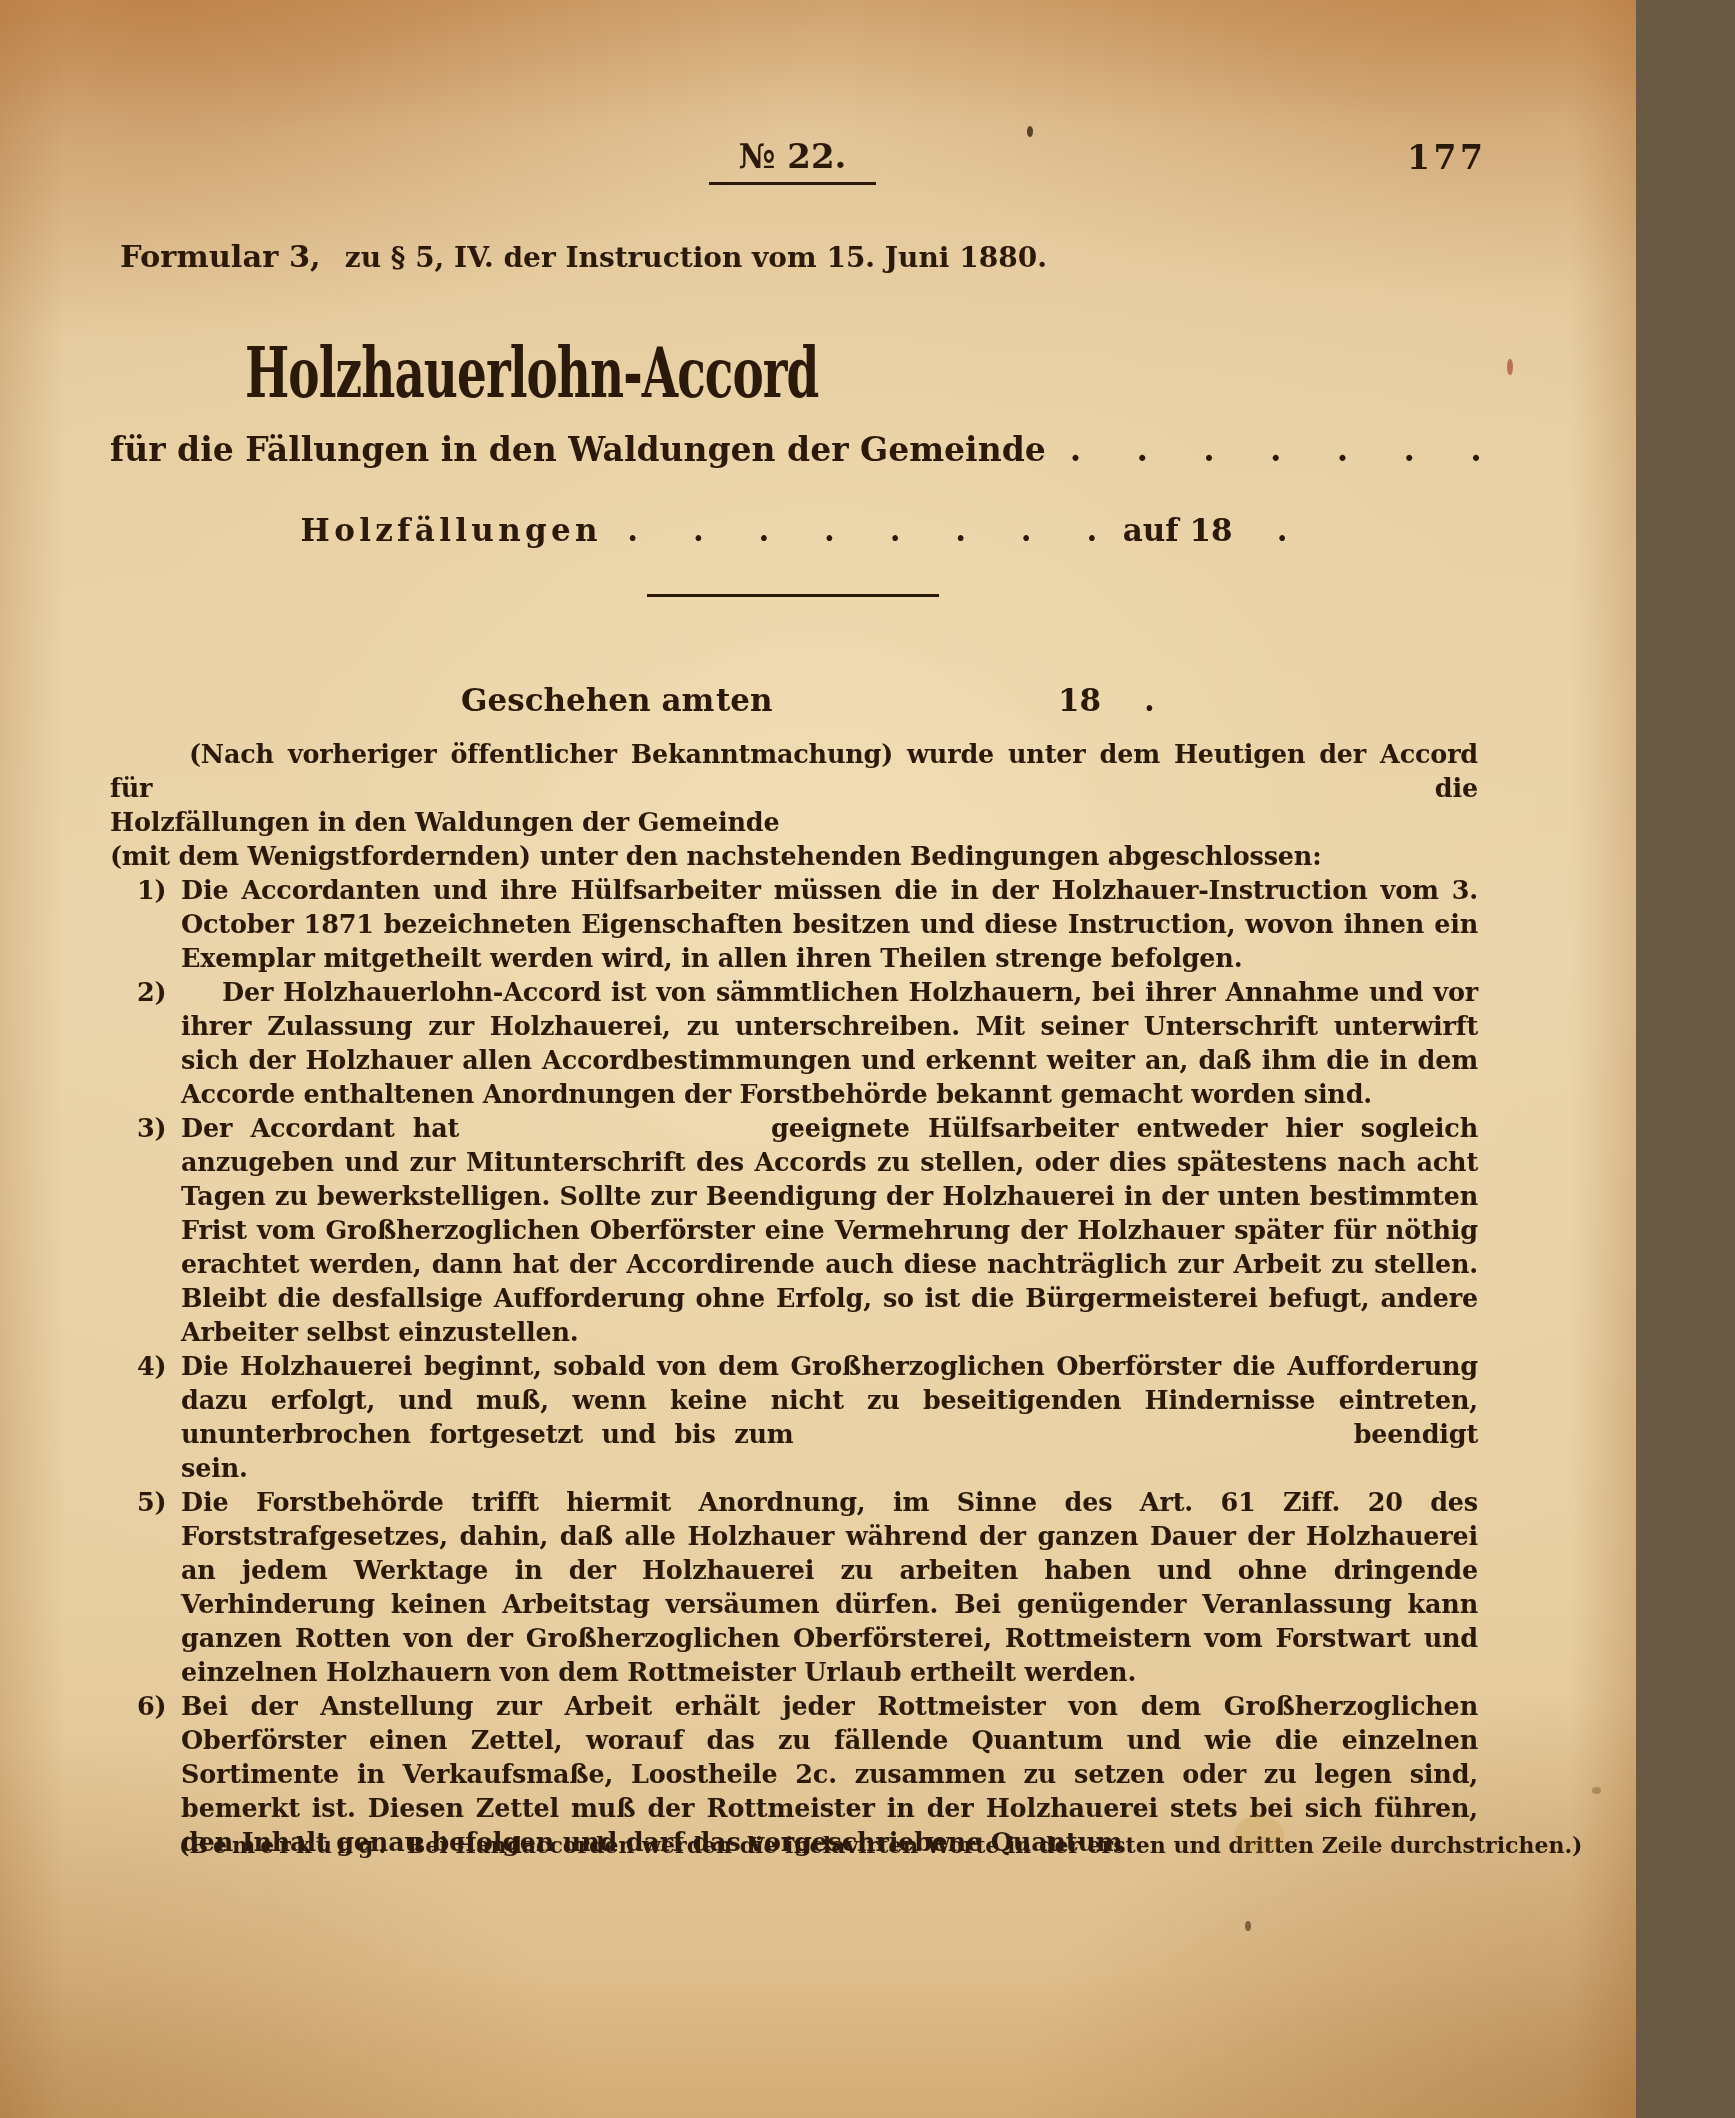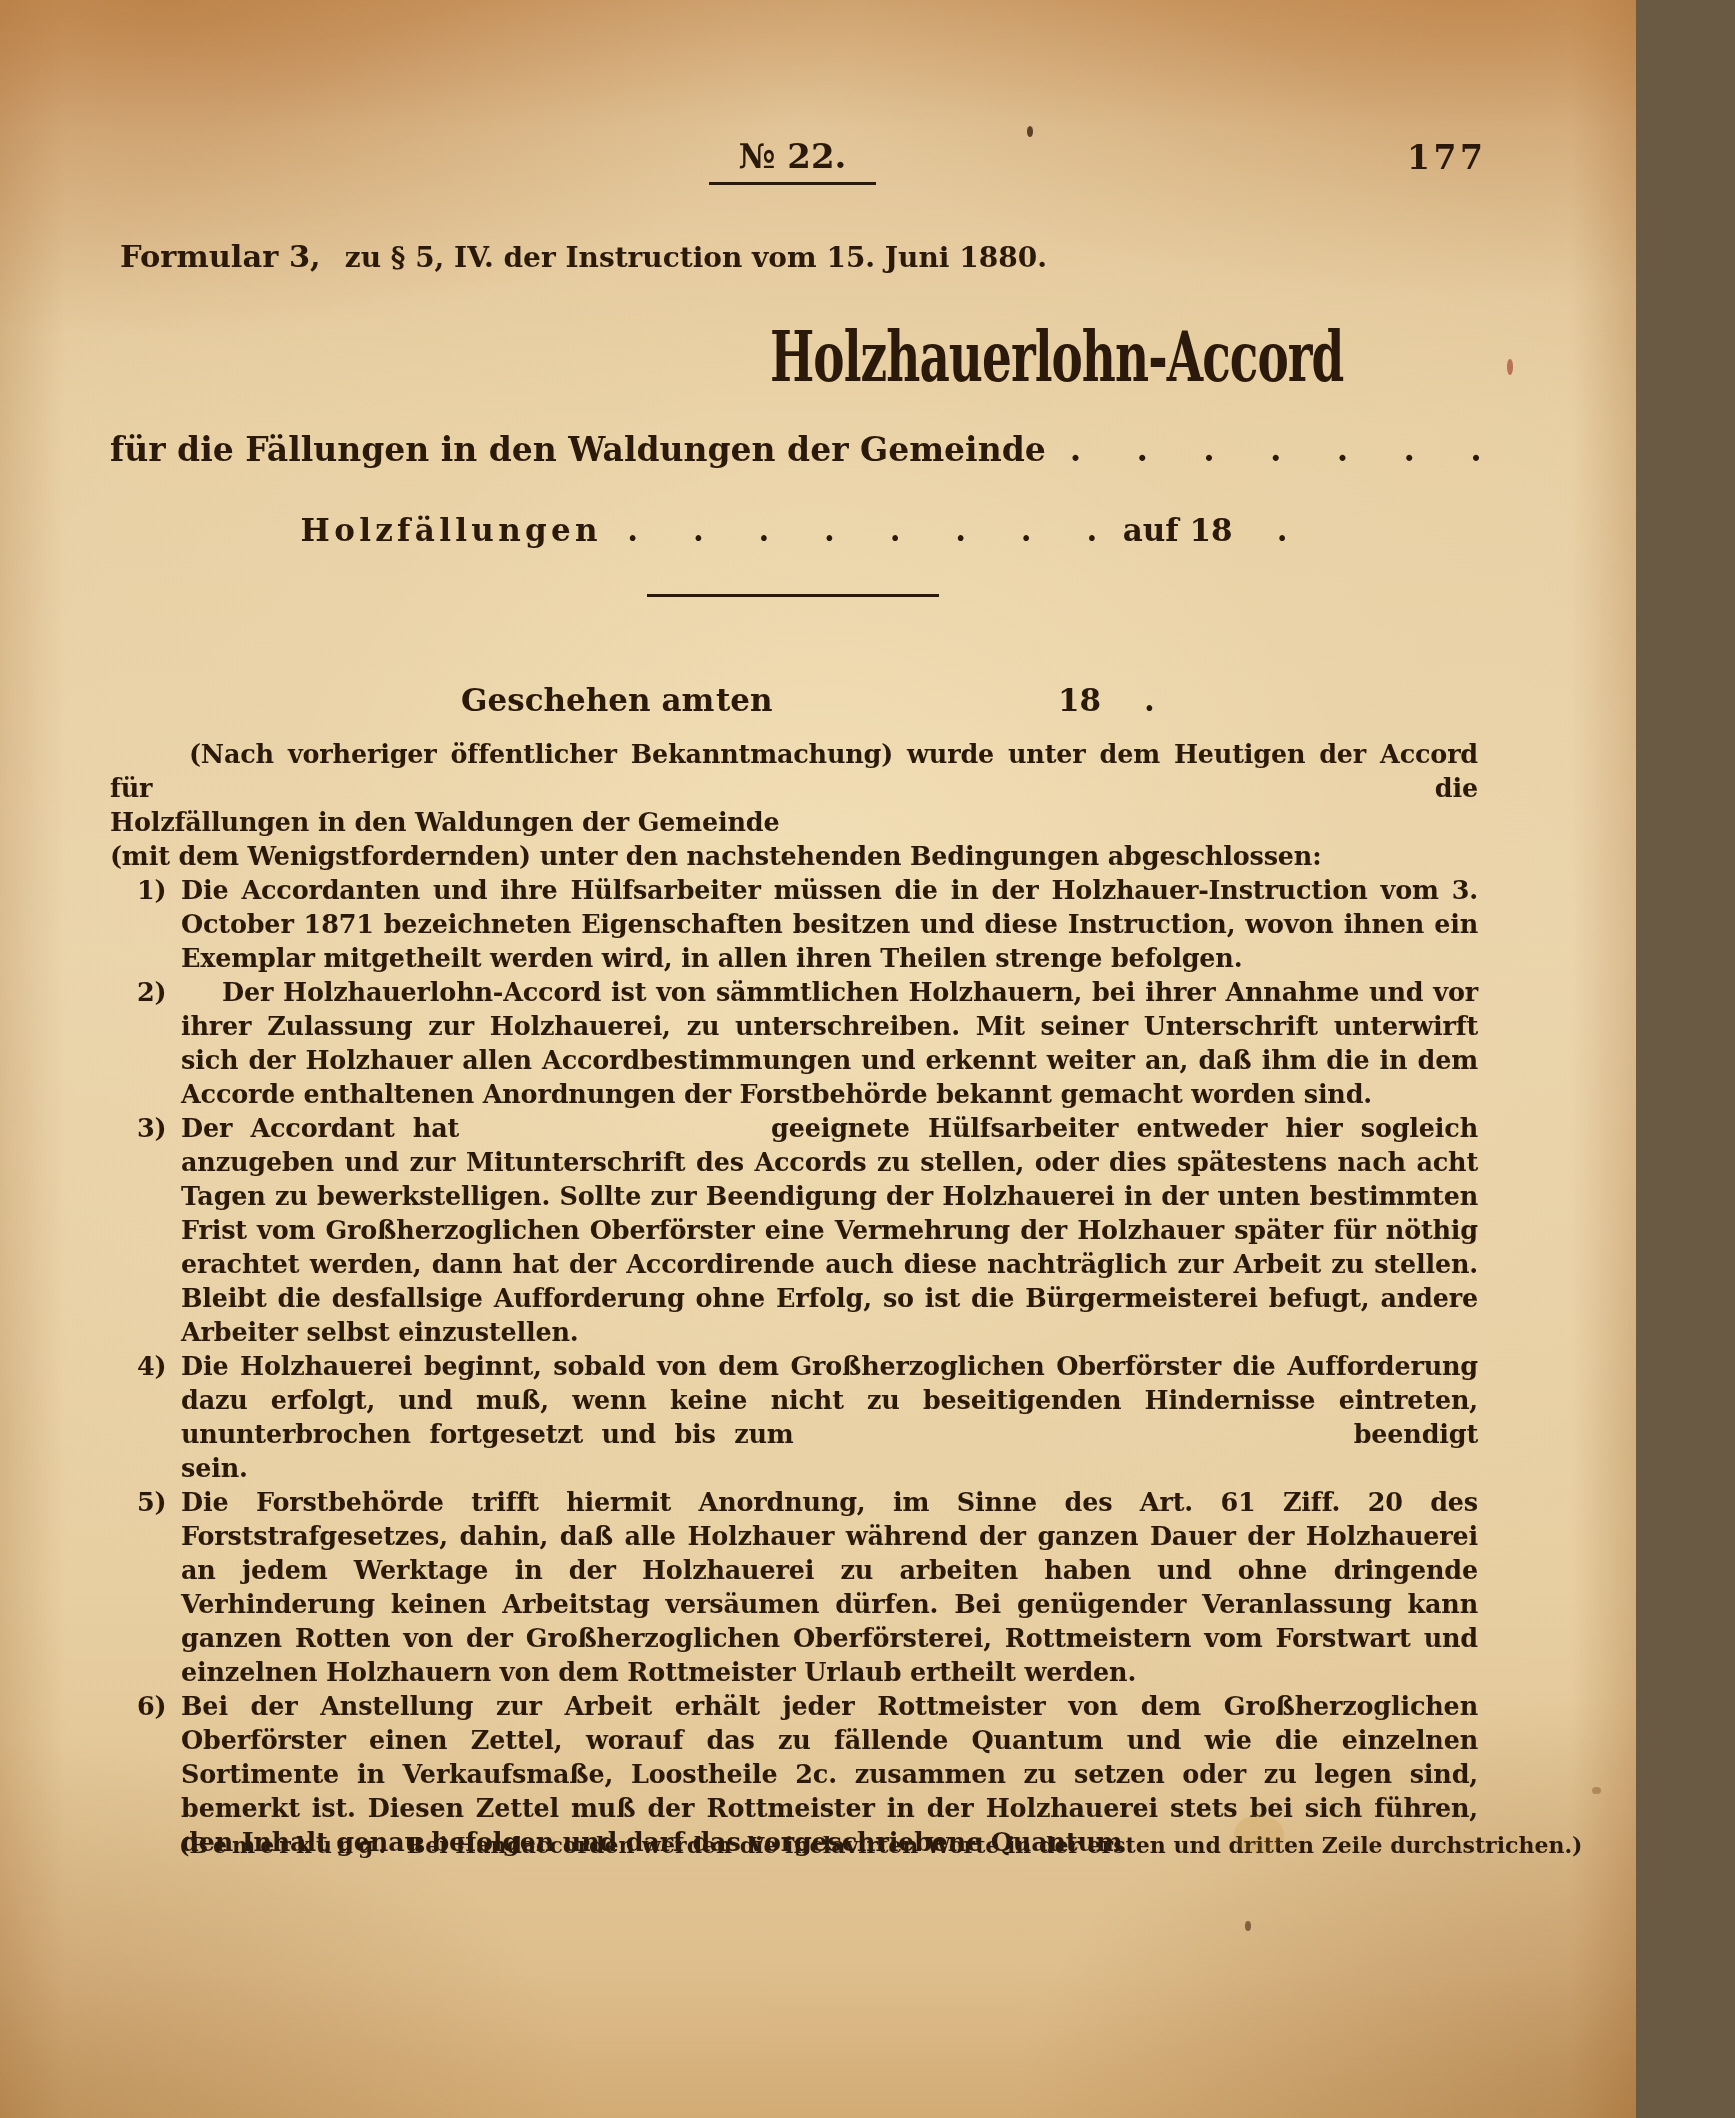--- a/index.html
+++ b/index.html
@@ -28,21 +28,21 @@
     padding-bottom: 5.7px; border-bottom: 3.5px solid #2b1a0c;
   }
   .pageno { position: absolute; left: 1407px; top: 138px; font-size: 33px; letter-spacing: 3.5px; }
 
   .column { position: absolute; left: 110px; top: 0; width: 1368px; }
 
   .form-line { position: absolute; top: 238px; left: 10px; font-size: 28px; white-space: nowrap; }
   .form-line .fb { font-size: 30.5px; }
   .form-line .fr { margin-left: 24px; }
 
-  .title-wrap { position: absolute; top: 316px; width: 100%; text-align: right; }
+  .title-wrap { position: absolute; top: 332px; width: 100%; text-align: left; }
   .title-wrap .t {
     display: inline-block; font-size: 69px; letter-spacing: -1.4px;
     transform: scaleX(0.68); transform-origin: 50% 50%;
   }
 
   .subtitle { position: absolute; top: 430px; width: 100%; text-align: center; font-size: 33px; white-space: nowrap; }
   .subtitle .dots { margin-left: 24px; word-spacing: 41px; letter-spacing: 1.4px; }
 
   .office { position: absolute; top: 512px; width: 100%; text-align: center; font-size: 31px; white-space: nowrap; }
   .office .lbl { letter-spacing: 4.3px; }

